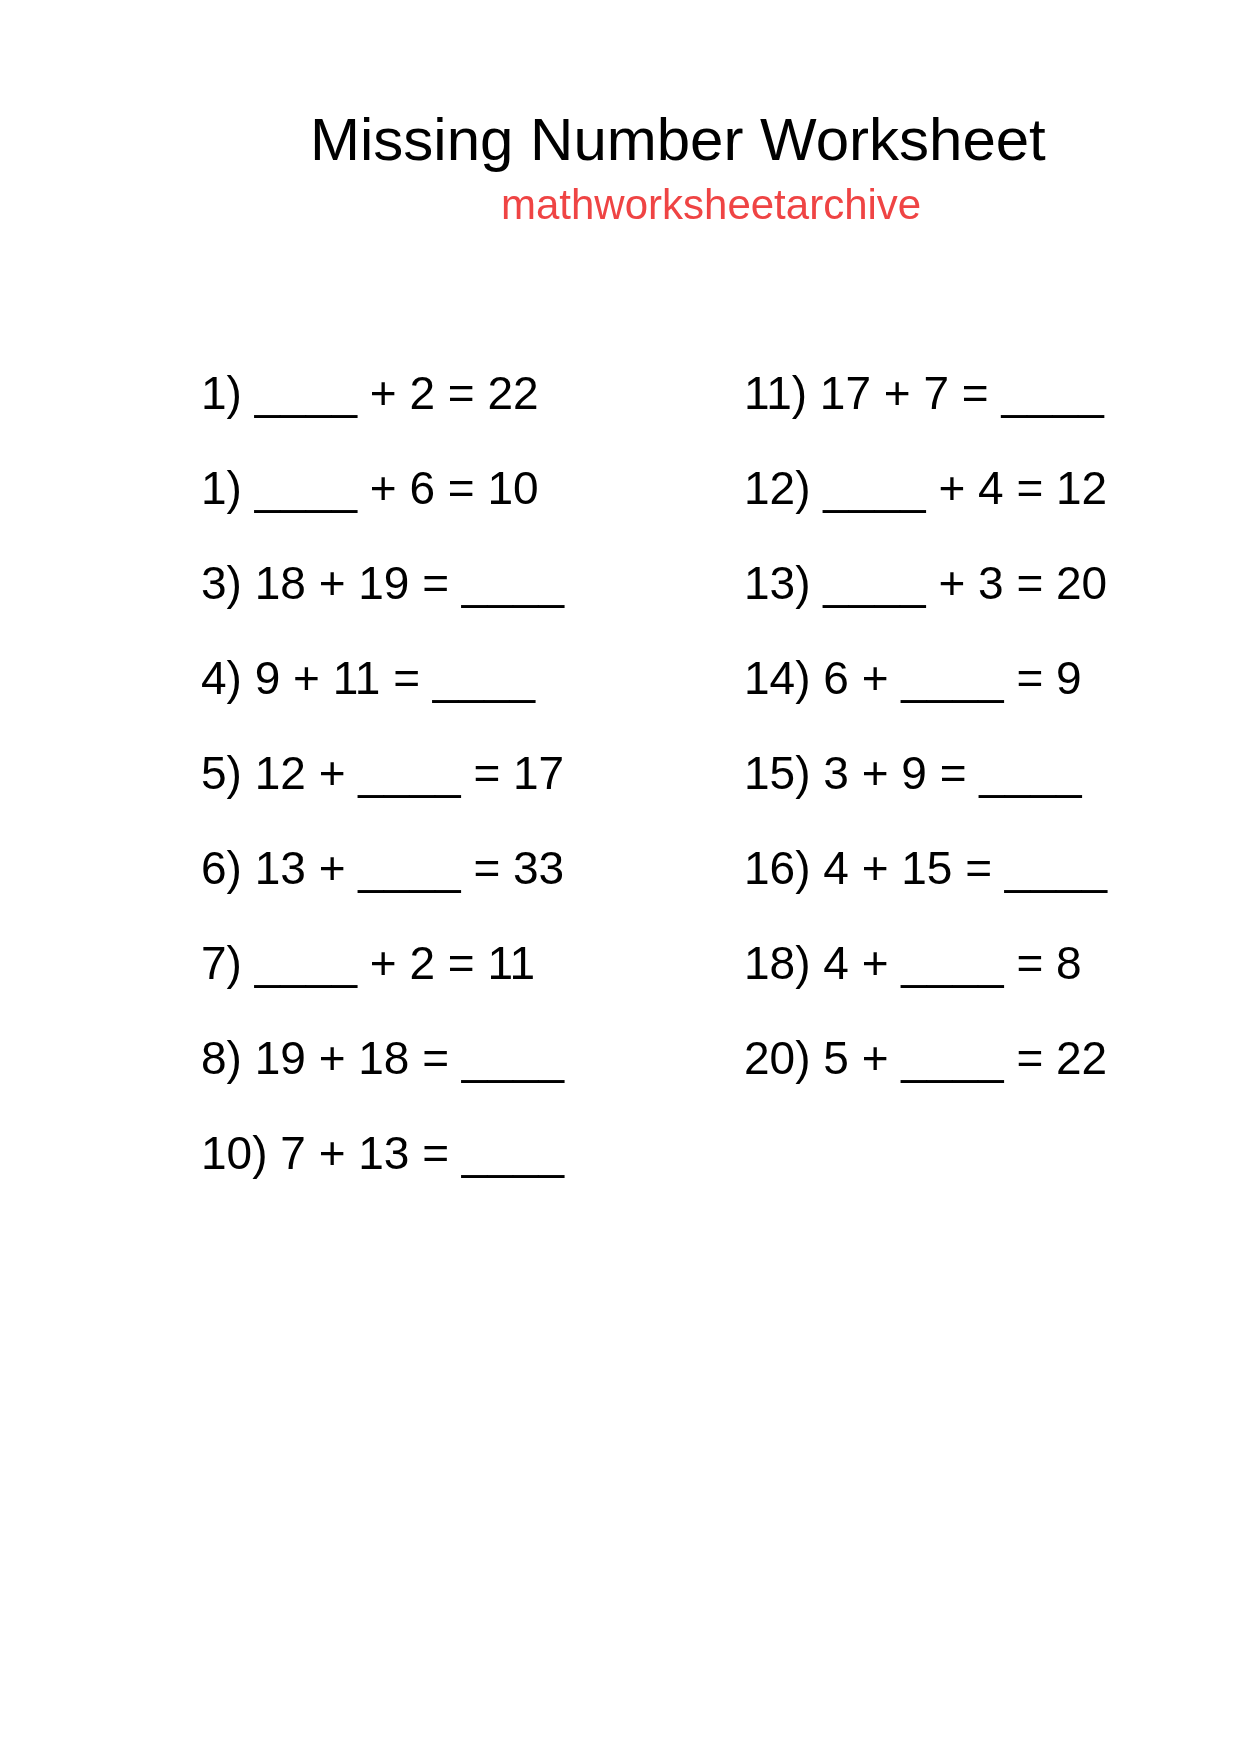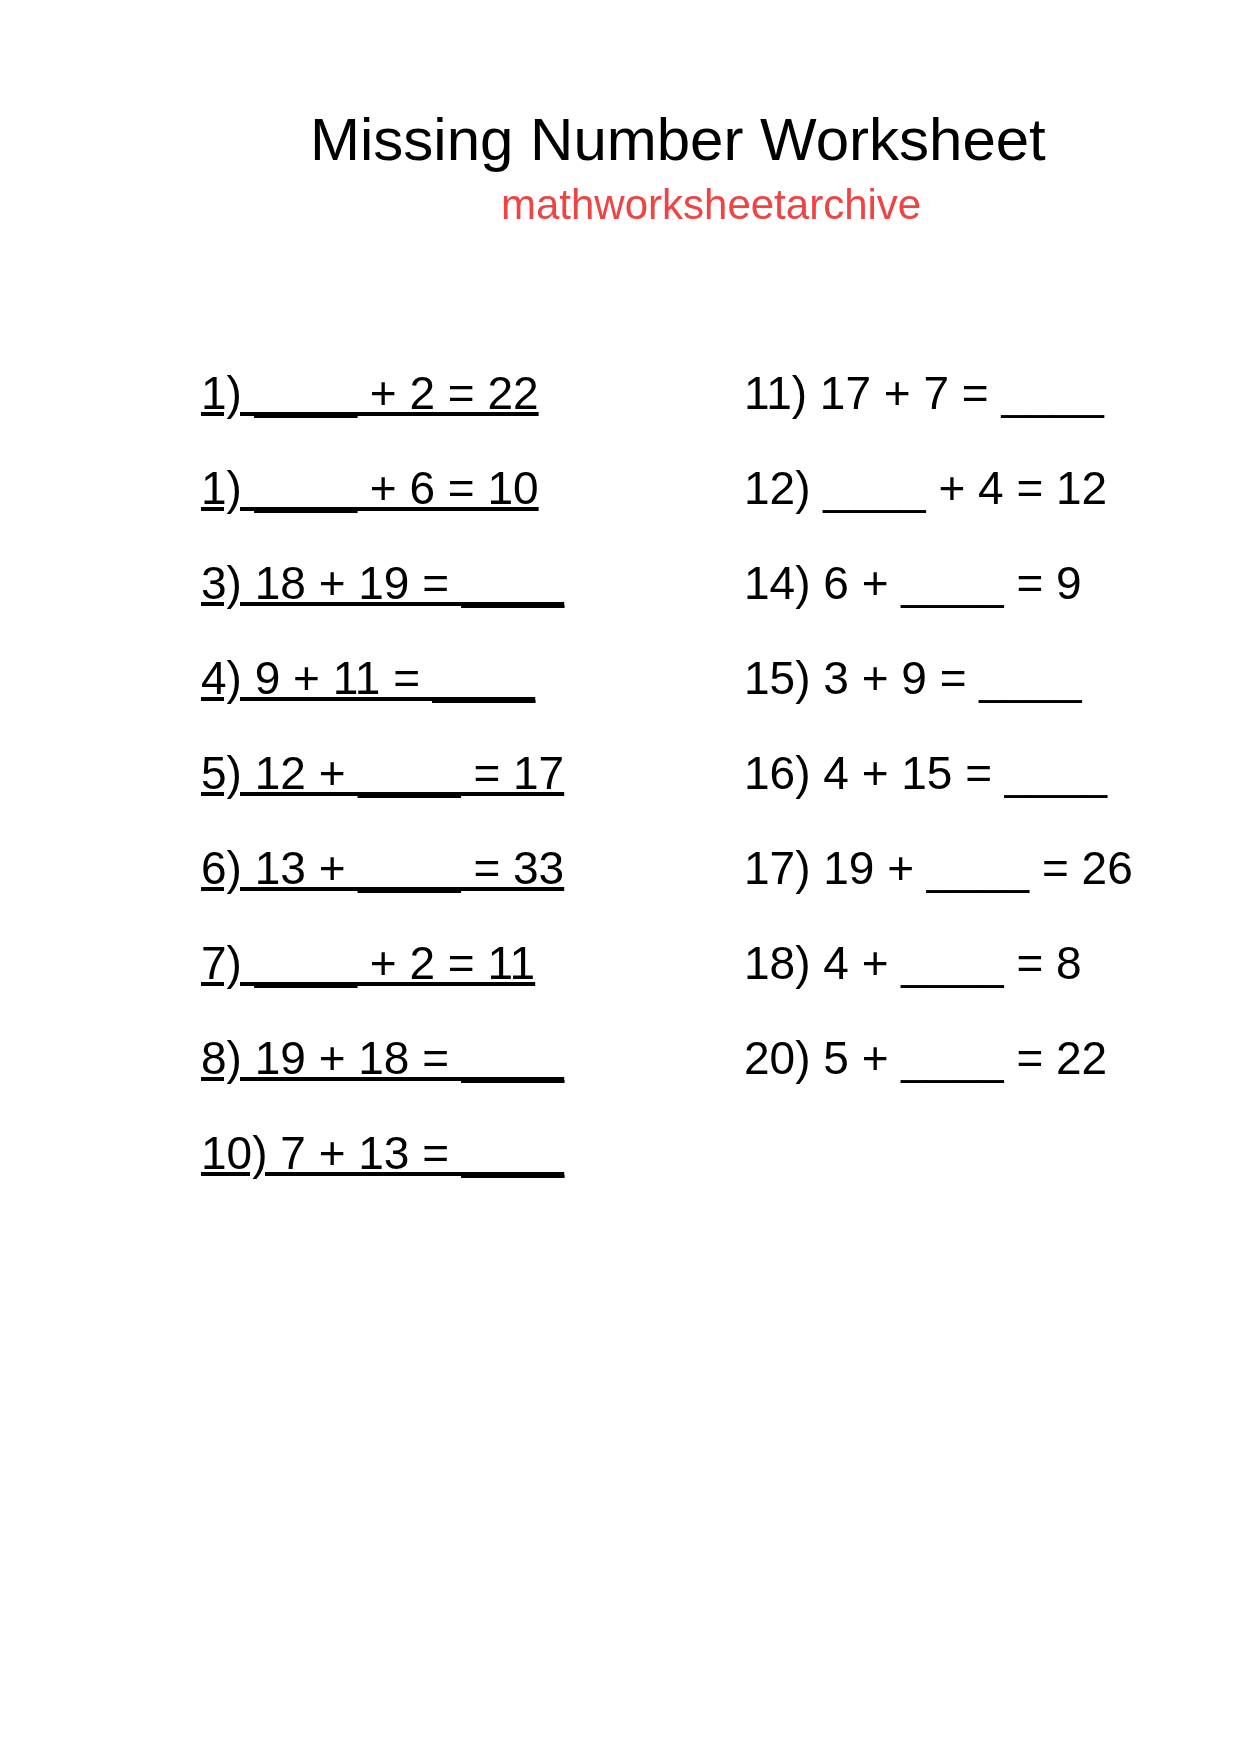--- a/index.html
+++ b/index.html
@@ -31,21 +31,21 @@
       top: 180px;
       font-size: 42px;
       line-height: 50px;
       color: #ef4444;
       white-space: nowrap;
     }
     .column {
       position: absolute;
       top: 346px;
     }
-    .column.left { left: 201px; text-decoration: underline; }
+    .column.left { left: 201px; }
     .column.right { left: 736px; margin-left: 8px; }
     .problem {
       font-size: 46px;
       line-height: 95px;
       height: 95px;
       white-space: nowrap;
       margin-top: -20px;
     }
     .problem:first-child { margin-top: 0; }
     .problem { margin-top: 0; }
@@ -64,19 +64,19 @@
   <div class="problem">5) 12 + ____ = 17</div>
   <div class="problem">6) 13 + ____ = 33</div>
   <div class="problem">7) ____ + 2 = 11</div>
   <div class="problem">8) 19 + 18 = ____</div>
   <div class="problem">10) 7 + 13 = ____</div>
 </div>
 
 <div class="column right">
   <div class="problem">11) 17 + 7 = ____</div>
   <div class="problem">12) ____ + 4 = 12</div>
+  <div class="problem">13) ____ + 3 = 20</div>
   <div class="problem">14) 6 + ____ = 9</div>
   <div class="problem">15) 3 + 9 = ____</div>
   <div class="problem">16) 4 + 15 = ____</div>
-  <div class="problem">17) 19 + ____ = 26</div>
   <div class="problem">18) 4 + ____ = 8</div>
   <div class="problem">20) 5 + ____ = 22</div>
 </div>
 
 </body></html>

